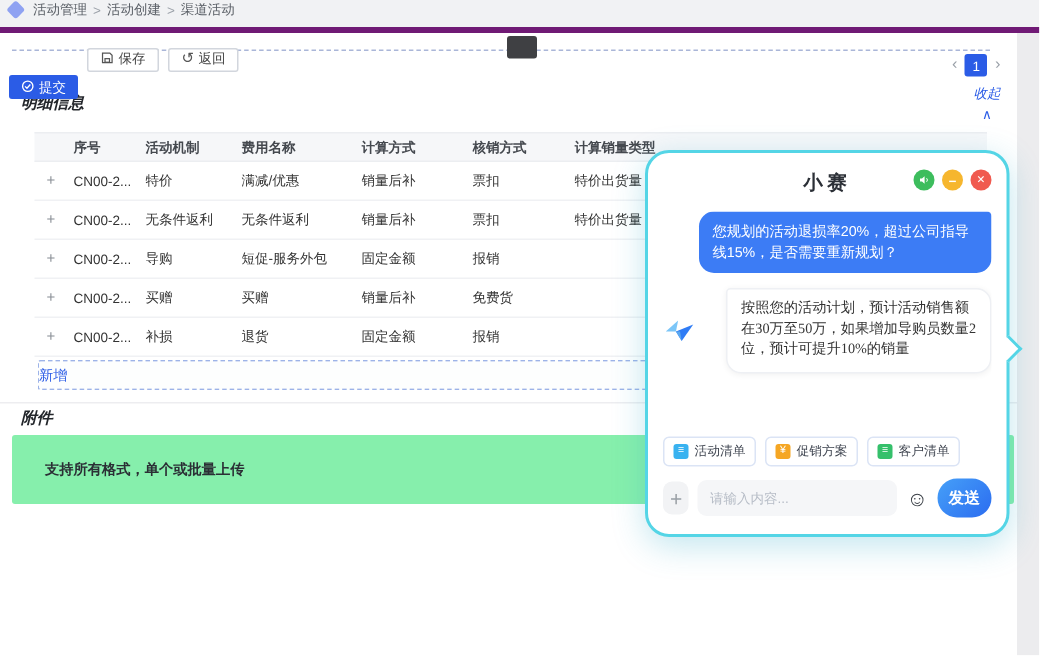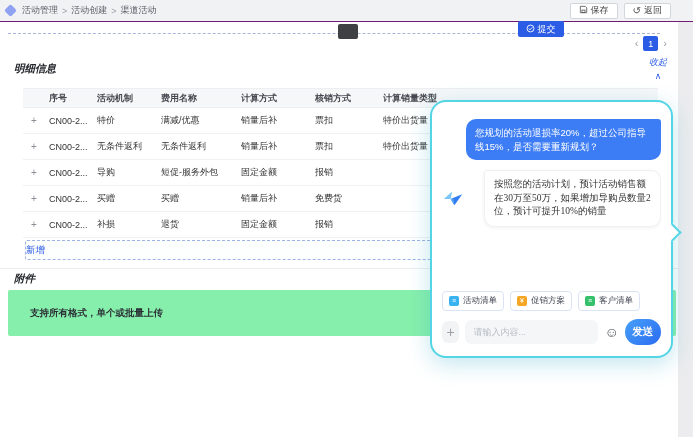--- a/index.html
+++ b/index.html
@@ -1,22 +1,22 @@
 <!DOCTYPE html>
 <html><head>
 <meta charset="utf-8">
 <style>
   * { margin:0; padding:0; box-sizing:border-box; }
   body { font-family:"Liberation Sans","DejaVu Sans",sans-serif; background:#fff; }
   .screen { position:relative; width:693px; height:437px; background:#fff; overflow:hidden; }
 
   
   .topbar { position:absolute; top:0; left:0; right:0; height:22px; background:#f1f2f4;
-            border-bottom:1px solid #701a75; display:flex; align-items:center;
-            justify-content:space-between; padding:0 22px 0 6px; z-index:2; }
+            border-bottom:4px solid #701a75; display:flex; 
+            justify-content:space-between; padding:0 22px 0 6px; z-index:2;flex-direction:column; }
   .crumbs { display:flex; align-items:center; gap:4px; font-size:9px; color:#5a5f66; }
   .app-ic { width:9px; height:9px; background:#8fa2f2; border-radius:2px; transform:rotate(45deg); margin-right:3px; }
   .crumb { cursor:pointer; }
   .sep { color:#9aa0a8; }
   .tb-btns { display:flex; align-items:center; gap:6px; }
   .btn { height:16px; display:flex; align-items:center; gap:3px; font-size:9px;
          padding:0 8px; border-radius:2px; cursor:pointer; }
   .btn-primary { background:#2b5ce6; color:#fff;margin-top:37px; }
   .btn-plain { background:#fff; border:1px solid #d2d6dd; color:#444; }
   .back-glyph { font-size:10px; line-height:1; color:#555; }
@@ -227,20 +227,39 @@
   <div class="sec-row sec-attach">
     <span class="sec-title">附件</span>
   </div>
   <div class="attach-box">
     <span class="attach-hint">支持所有格式，单个或批量上传</span>
   </div>
 
   <div class="chat">
     <div class="chat-tail"></div>
 
+    <div class="chat-head">
+      <span class="chat-title">小赛</span>
+      <div class="chat-ctrls">
+        <span class="cc cc-sound">
+          <span>
+            <svg width="8" height="8" viewBox="0 0 12 12">
+                <path d="M2 4.5v3h2l2.6 2.2V2.3L4 4.5z" fill="#fff"></path>
+                <path d="M8.6 4.2a2.6 2.6 0 0 1 0 3.6" fill="none" stroke="#fff" stroke-width="1"></path>
+              </svg>
+          </span>
+        </span>
+        <span class="cc cc-min">
+            <span>–</span>
+          </span>
+        <span class="cc cc-close">
+            <span>✕</span>
+          </span>
+      </div>
+    </div>
 
     <div class="msgs">
       <div class="bubble-out">您规划的活动退损率20%，超过公司指导线15%，是否需要重新规划？</div>
       <div class="msg-in">
         <span class="avatar">
           <svg width="22" height="22" viewBox="0 0 24 24">
               <path d="M2 13l9-8-1.6 8z" fill="#7cc6f8"></path>
               <path d="M9.4 13L22 8l-8.4 12z" fill="#2f7cf5"></path>
               <path d="M9.4 13l4.2 7-1.2-7z" fill="#5aa8f0"></path>
             </svg>

